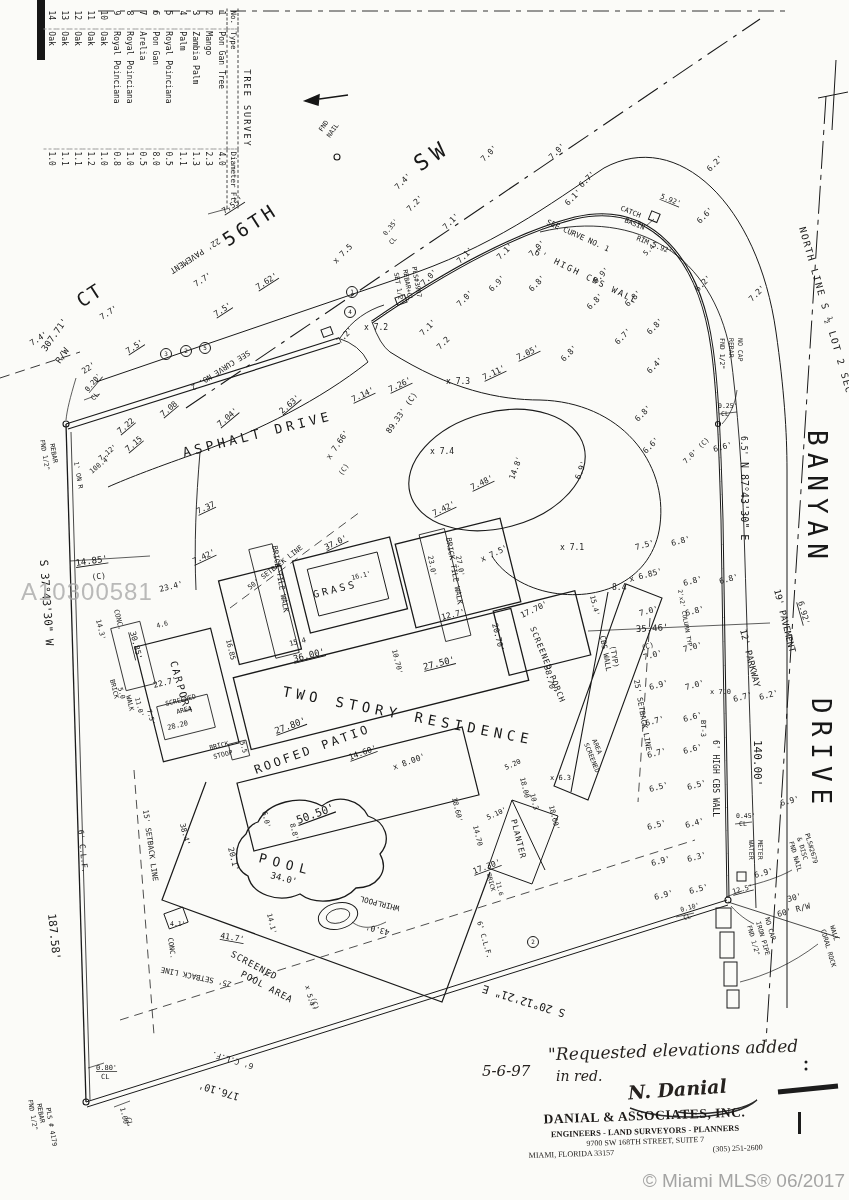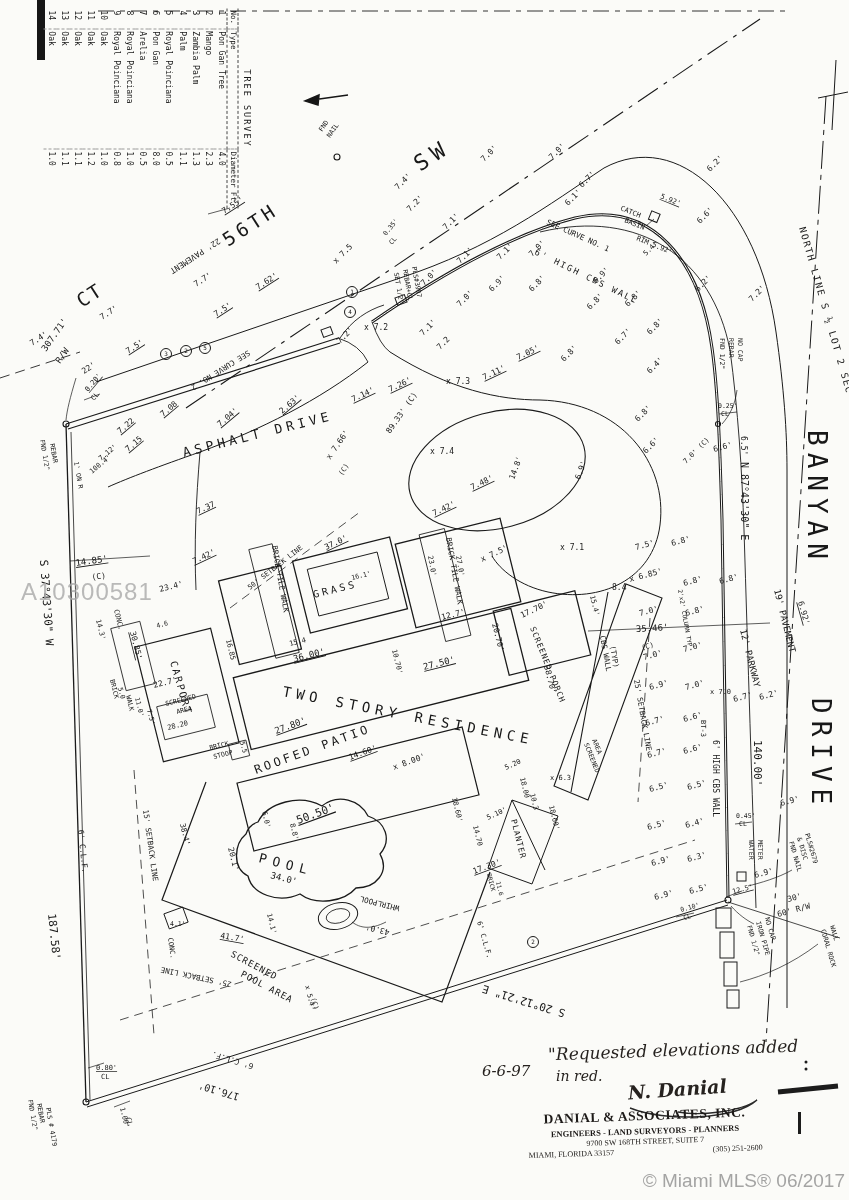--- a/index.html
+++ b/index.html
@@ -483,21 +483,21 @@
             <tr>
               <td>14</td>
               <td>Oak</td>
               <td>1.0</td>
             </tr>
           </tbody>
       </table>
     </div>
   </div>
 
-  <div class="hand" style="left:482px;top:1062px;font-size:15px;">6-6-97</div>
+  <div class="hand" style="left:482px;top:1062px;font-size:15px;">5-6-97</div>
   <div class="hand" style="left:548px;top:1040px;font-size:17px;transform:rotate(-2deg);">"Requested elevations added</div>
   <div class="hand" style="left:556px;top:1068px;font-size:14px;">in red.</div>
   <div class="hand" style="left:628px;top:1078px;font-size:19px;transform:rotate(-4deg);font-weight:bold;">N. Danial</div>
 
   <div class="firm">
     <div class="nm">DANIAL &amp; ASSOCIATES, INC.</div>
     <div class="tg">ENGINEERS - LAND SURVEYORS - PLANNERS</div>
     <div class="ad">9700 SW 168TH STREET, SUITE 7</div>
     <div class="ct">
       <span>MIAMI, FLORIDA 33157</span>

